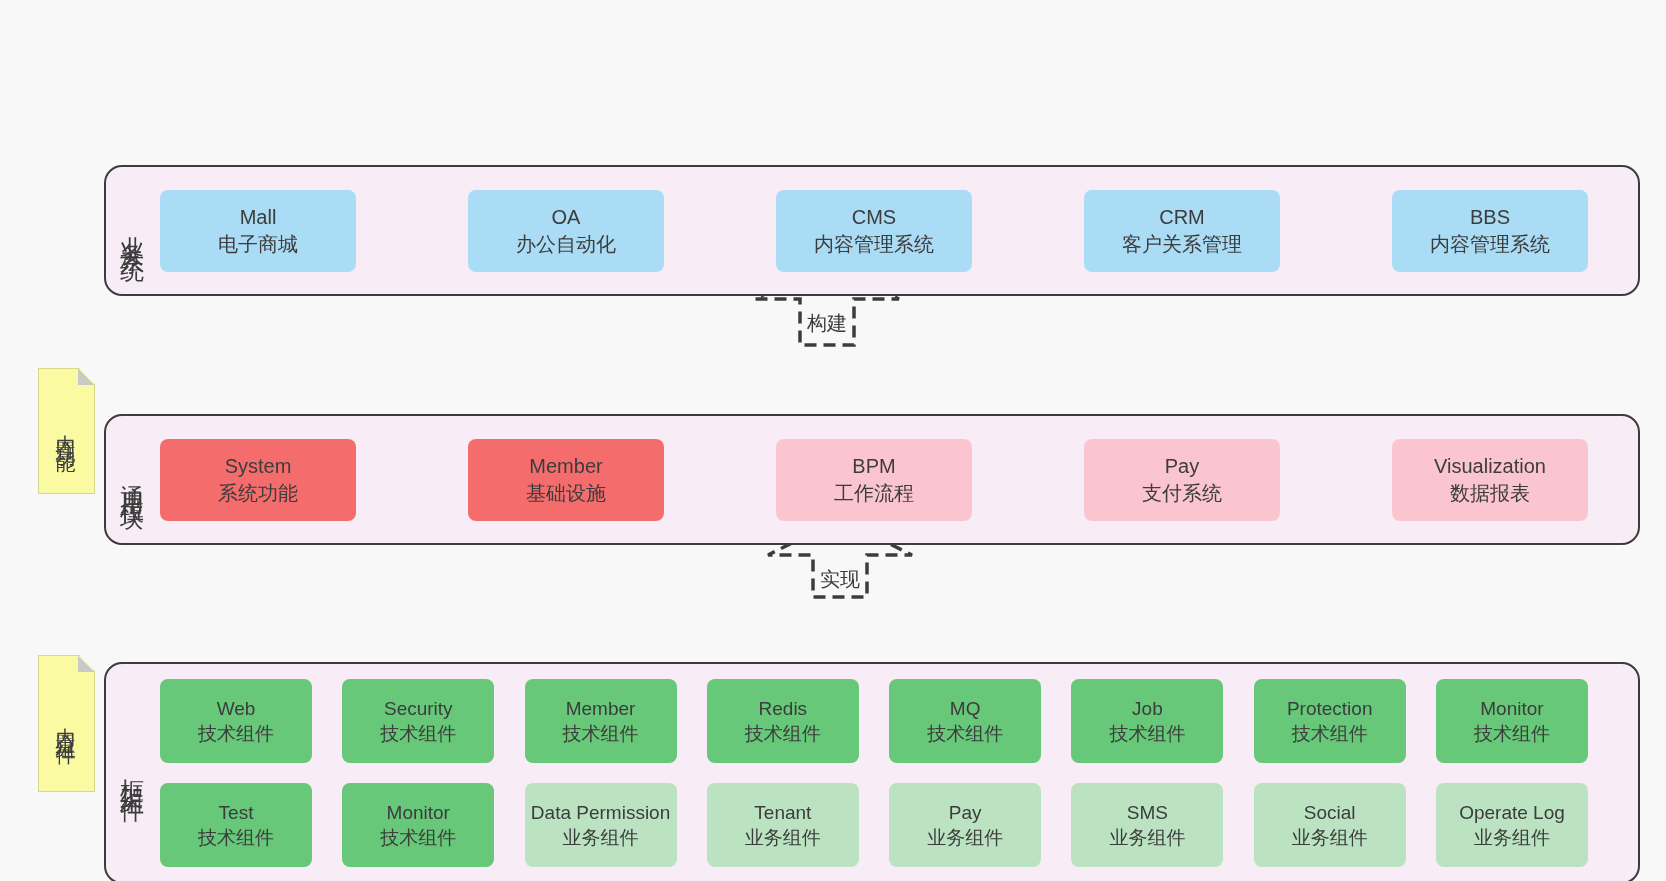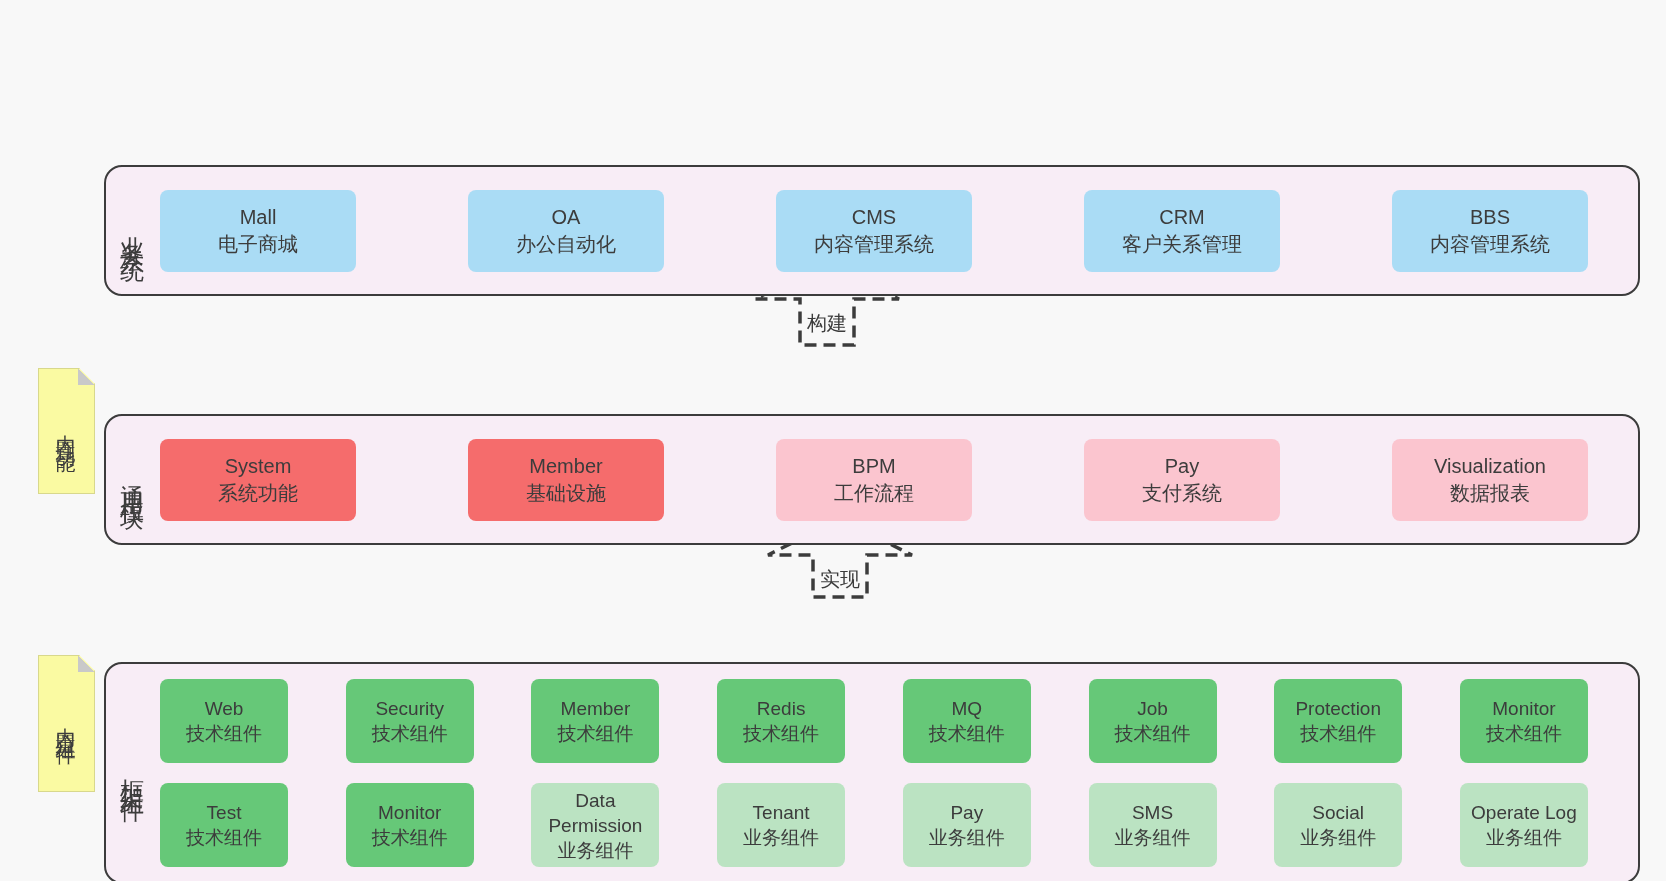--- a/index.html
+++ b/index.html
@@ -21,21 +21,21 @@
   }
   .section-content { flex:1; padding:0 50px 0 2px; display:flex; flex-direction:column; justify-content:center; }
   .row { display:flex; justify-content:space-between; }
   .rows { display:flex; flex-direction:column; gap:20px; }
   .box {
     box-sizing:border-box; border-radius:8px;
     display:flex; flex-direction:column; align-items:center; justify-content:center;
     text-align:center; font-size:20px; line-height:27px; padding:2px 6px;
   }
   .box-l { width:196px; height:82px; }
-  .box-s { width:128px; height:84px; font-size:19px; line-height:25px; }
+  .box-s { width:152px; height:84px; font-size:19px; line-height:25px; }
   .blue   { background:#aadcf5; }
   .red    { background:#f56c6c; }
   .pink   { background:#fbc5cf;justify-content:center; }
   .green  { background:#66c878; }
   .lgreen { background:#bbe3c2; }
   .sticky {
     position:absolute; left:38px; width:57px; box-sizing:border-box;
     background:#fafaa2; border:1px solid #d8d88c; z-index:1;
     display:flex; align-items:center; justify-content:center;
     writing-mode:vertical-rl; text-orientation:upright;

